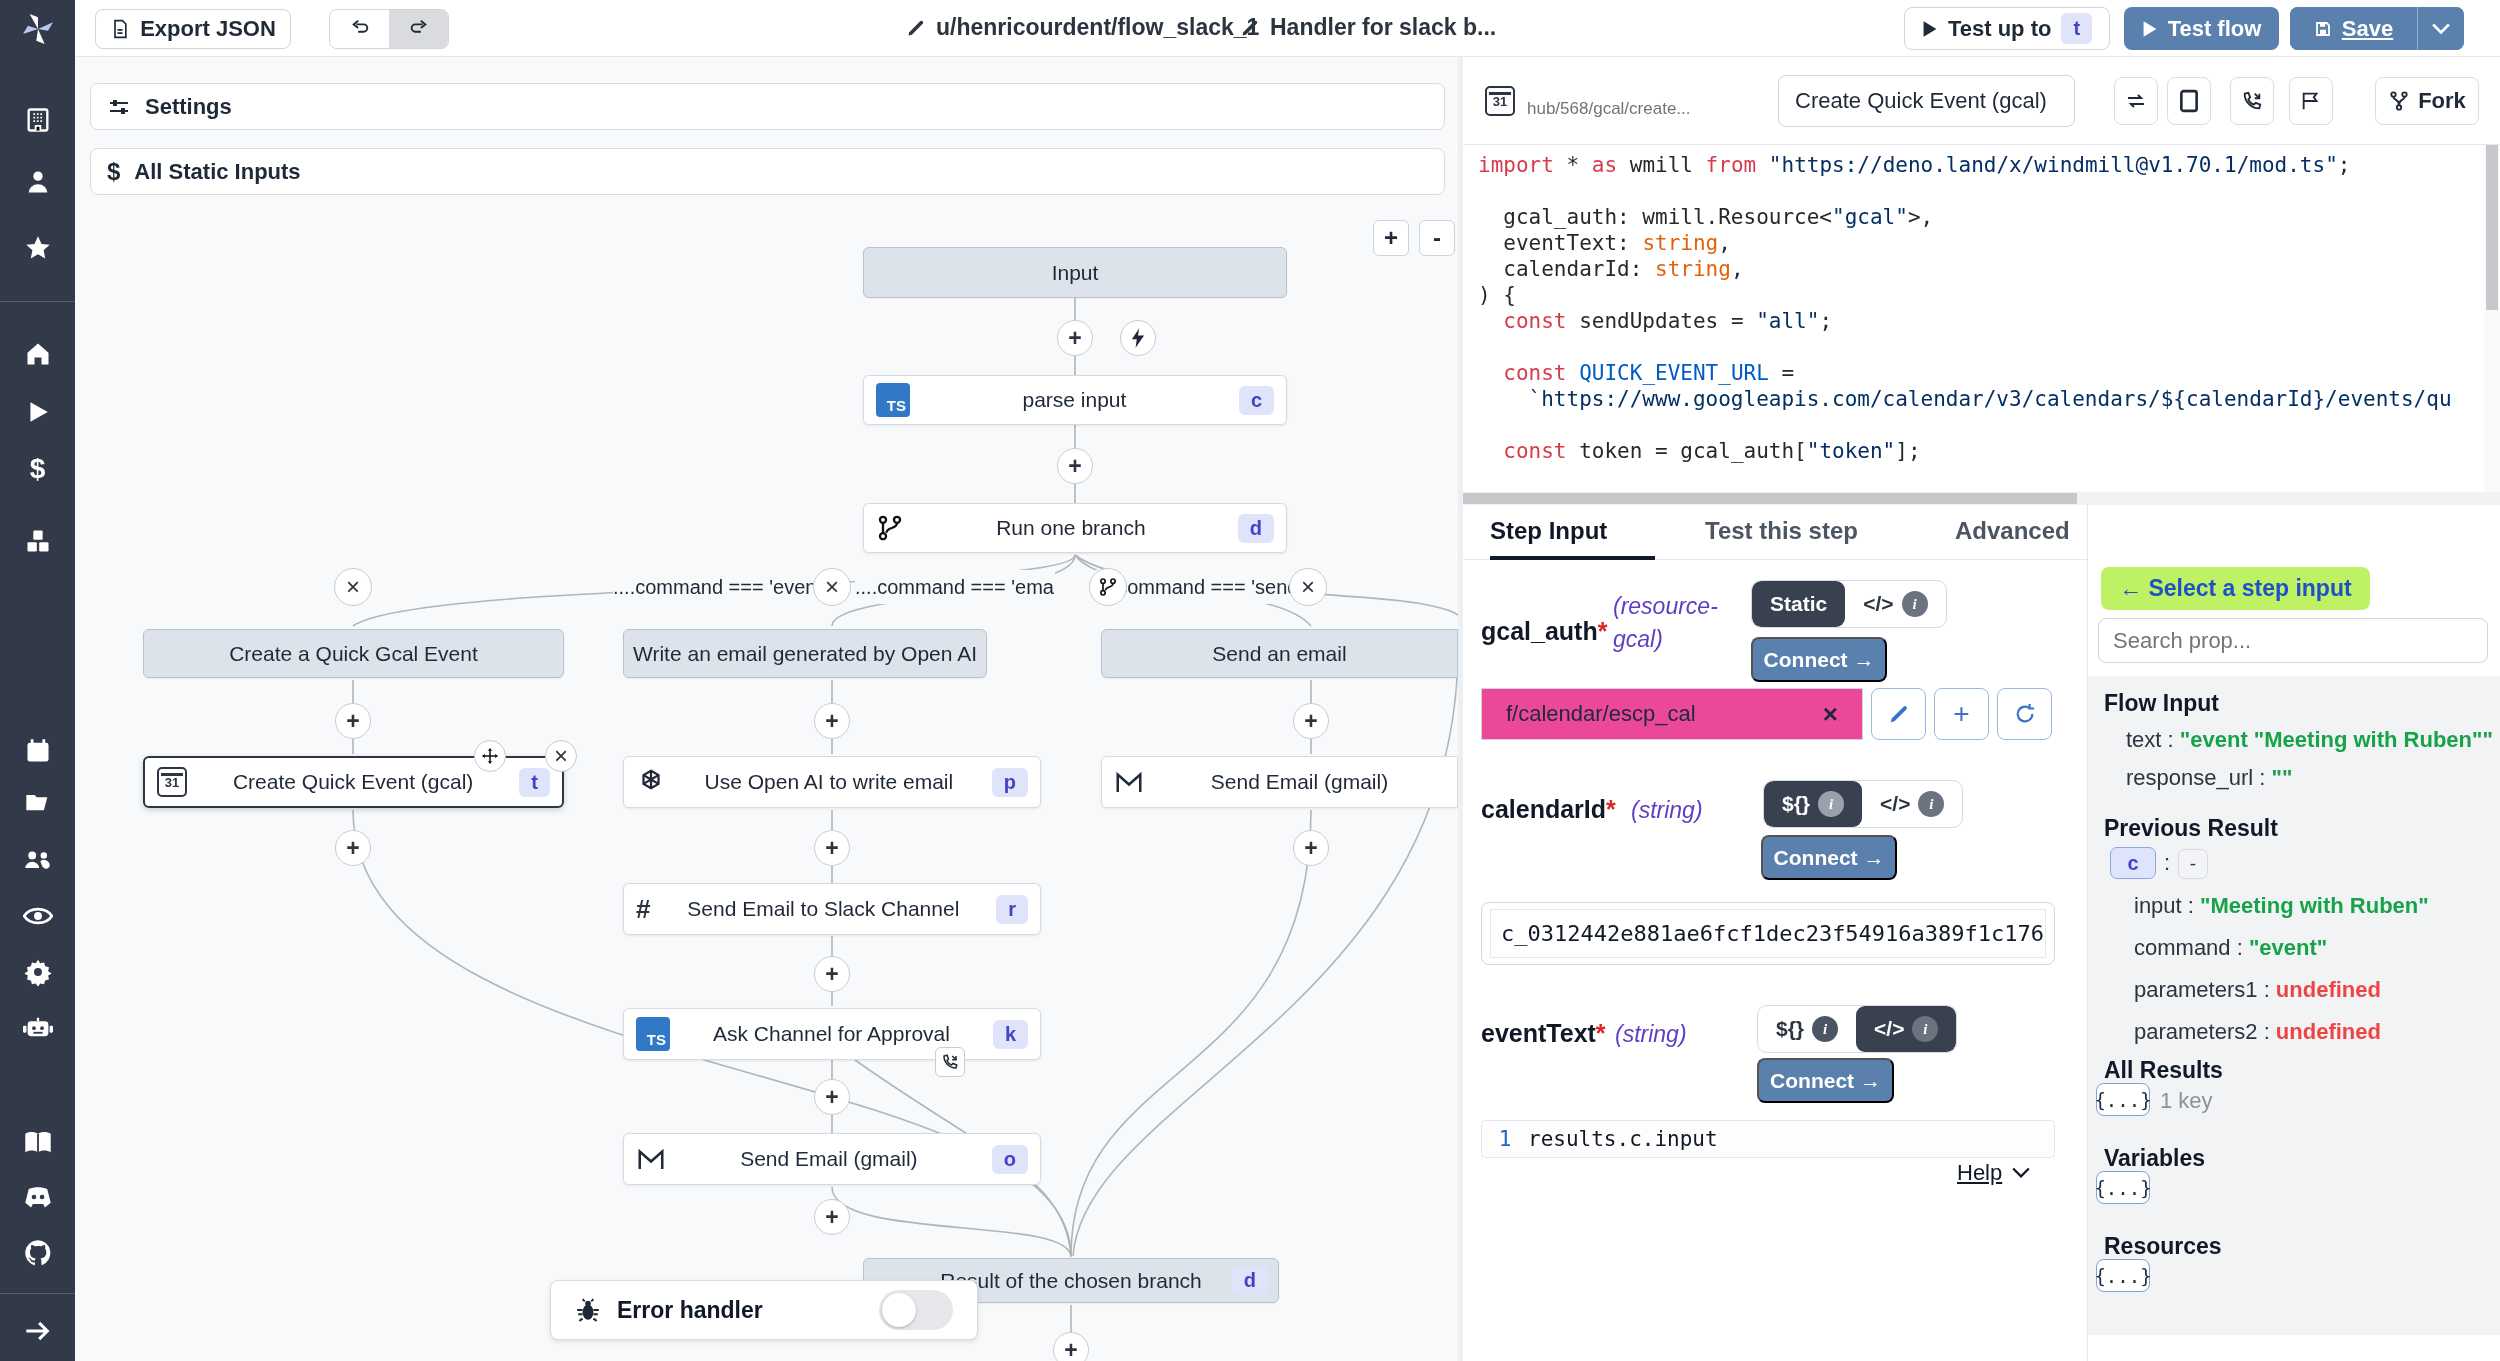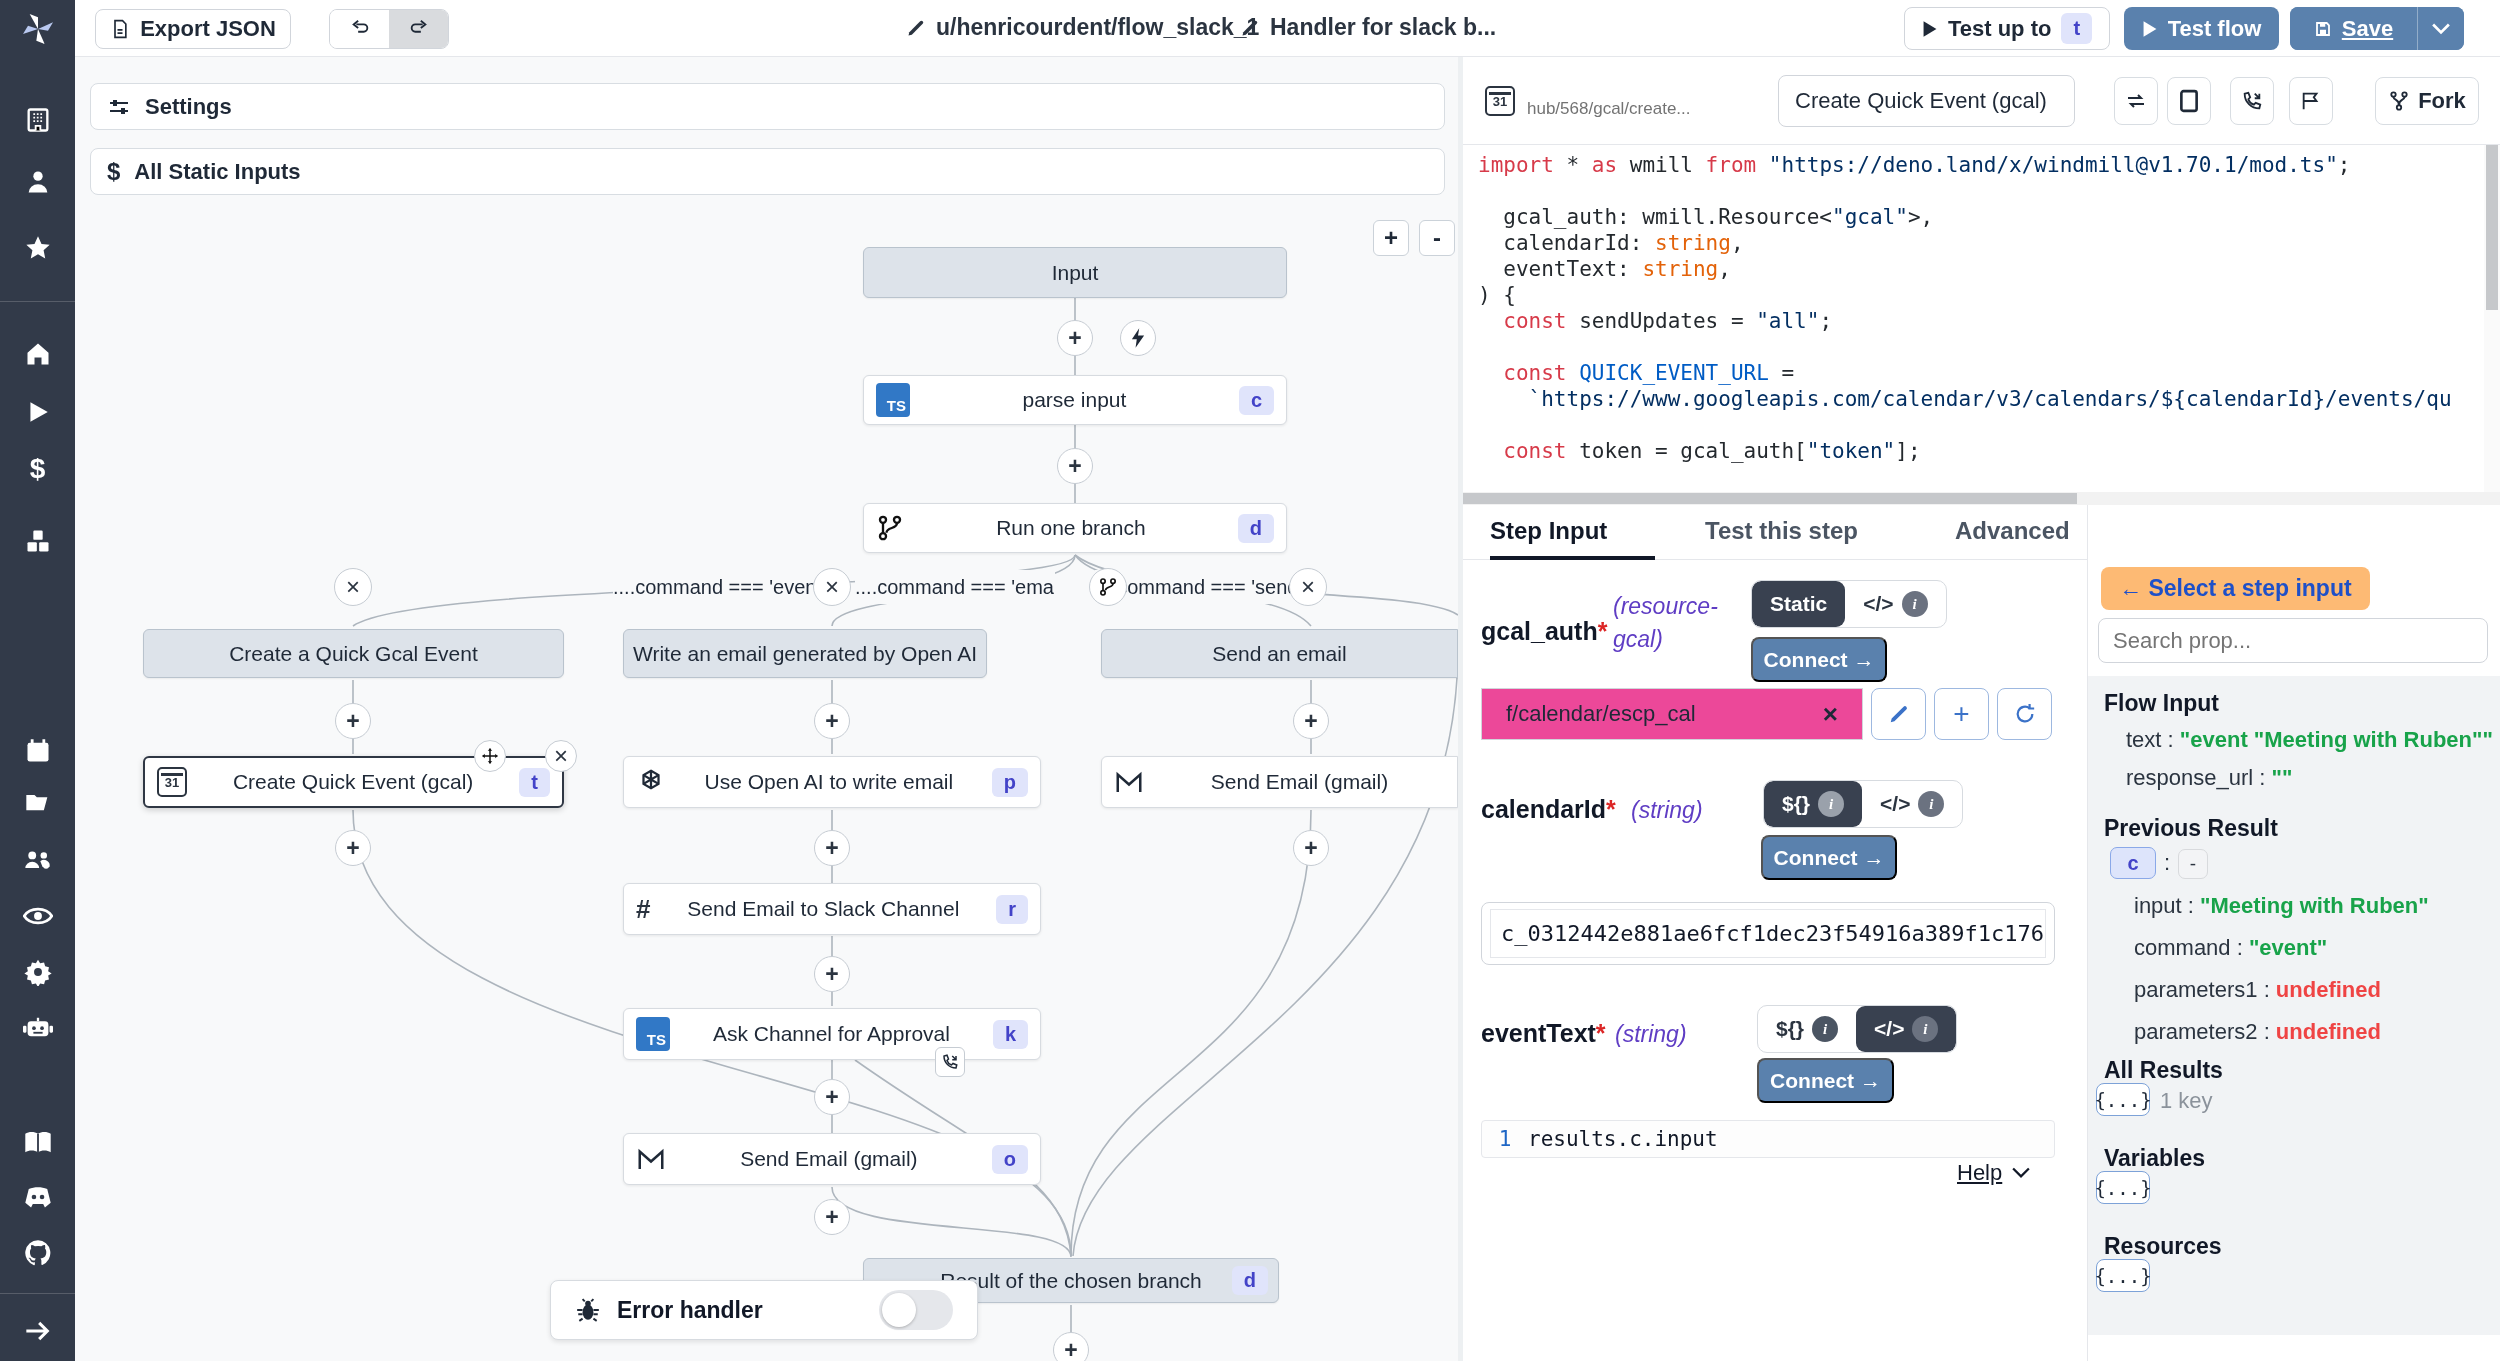--- a/index.html
+++ b/index.html
@@ -468,22 +468,22 @@
           </svg>
         <span>Fork</span>
       </button>
     </div>
 
     <div class="abs" style="left:15px;top:95px;width:1006px;height:340px;overflow:hidden;">
       <div>
           <div class="cl"><span class="tk-kw">import</span><span class="tk-pl"> * </span><span class="tk-kw">as</span><span class="tk-pl"> wmill </span><span class="tk-kw">from</span><span class="tk-pl"> </span><span class="tk-str">"https://deno.land/x/windmill@v1.70.1/mod.ts"</span><span class="tk-pl">;</span></div>
           <div class="cl">&nbsp;</div>
           <div class="cl"><span class="tk-pl">  gcal_auth: wmill.Resource&lt;</span><span class="tk-str">"gcal"</span><span class="tk-pl">&gt;,</span></div>
+          <div class="cl"><span class="tk-pl">  eventText: </span><span class="tk-ty">string</span><span class="tk-pl">,</span></div>
           <div class="cl"><span class="tk-pl">  calendarId: </span><span class="tk-ty">string</span><span class="tk-pl">,</span></div>
-          <div class="cl"><span class="tk-pl">  eventText: </span><span class="tk-ty">string</span><span class="tk-pl">,</span></div>
           <div class="cl"><span class="tk-pl">) {</span></div>
           <div class="cl"><span class="tk-pl">  </span><span class="tk-kw">const</span><span class="tk-pl"> sendUpdates = </span><span class="tk-str">"all"</span><span class="tk-pl">;</span></div>
           <div class="cl">&nbsp;</div>
           <div class="cl"><span class="tk-pl">  </span><span class="tk-kw">const</span><span class="tk-pl"> </span><span class="tk-cn">QUICK_EVENT_URL</span><span class="tk-pl"> =</span></div>
           <div class="cl"><span class="tk-pl">    </span><span class="tk-str">`https://www.googleapis.com/calendar/v3/calendars/${calendarId}/events/qu</span></div>
           <div class="cl">&nbsp;</div>
           <div class="cl"><span class="tk-pl">  </span><span class="tk-kw">const</span><span class="tk-pl"> token = gcal_auth[</span><span class="tk-str">"token"</span><span class="tk-pl">];</span></div>
         </div>
     </div>
     <div class="abs" style="left:1021px;top:88px;width:16px;height:360px;background:#fafafa;">
@@ -562,21 +562,21 @@
       <span style="color:#111827;">results.c.input</span>
     </div>
     <span class="abs" style="left:494px;top:1103px;font-size:22px;color:#111827;text-decoration:underline;display:flex;align-items:center;gap:10px;">
       <span>Help</span>
       <svg width="18" height="12" viewBox="0 0 16 10">
           <path d="M1 1 L8 8 L15 1" fill="none" stroke="#111827" stroke-width="2"></path>
         </svg>
     </span>
 
     <div class="abs" style="left:624px;top:448px;width:413px;height:856px;border-left:1px solid #e5e7eb;background:#fff;">
-      <button class="abs" style="left:13px;top:62px;height:43px;padding:0 18px;background:#fdba74;color:#1e50c8;border:none;border-radius:8px;font-size:23px;font-weight:700;">← Select a step input</button>
+      <button class="abs" style="left:13px;top:62px;height:43px;padding:0 18px;background:#bef264;color:#1e50c8;border:none;border-radius:8px;font-size:23px;font-weight:700;">← Select a step input</button>
       <input class="abs" style="left: 10px; top: 113px; width: 390px; height: 45px; border: 1px solid rgb(209, 213, 219); border-radius: 8px; font-size: 22px; padding: 0px 14px; font-family: &quot;Liberation Sans&quot;, sans-serif;" placeholder="Search prop...">
       <div class="graysec" style="left:0;top:171px;width:413px;height:659px;"></div>
 
       <span class="abs ptitle" style="left:16px;top:185px;">Flow Input</span>
       <div class="abs" style="left:38px;top:222px;display:flex;flex-direction:column;gap:12px;">
           <div class="prow"><span>text</span><span> : </span><span class="pv-green">"event "Meeting with Ruben""</span></div>
           <div class="prow"><span>response_url</span><span> : </span><span class="pv-green">""</span></div>
         </div>
 
       <span class="abs ptitle" style="left:16px;top:310px;">Previous Result</span>

